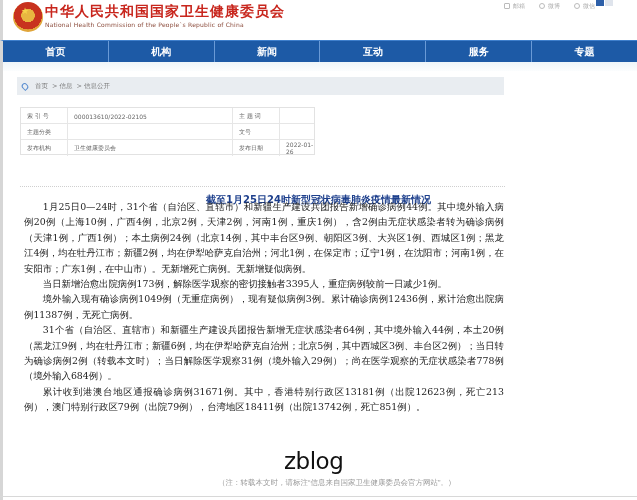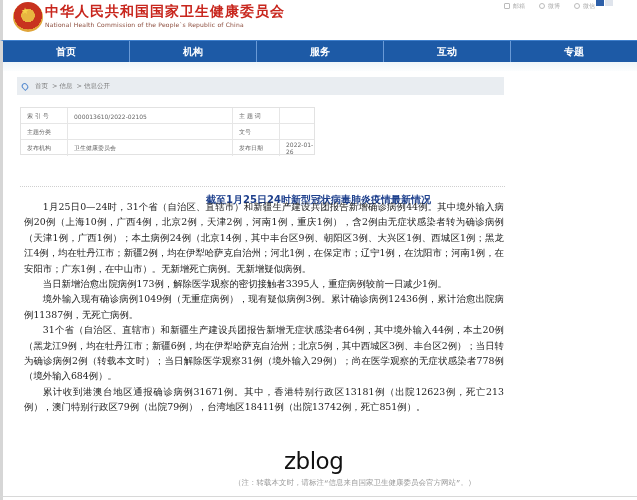--- a/index.html
+++ b/index.html
@@ -35,21 +35,21 @@
   .meta-row:last-child { border-bottom: none; }
   .meta-cell { position: absolute; top: 0; height: 16px; display: flex; align-items: center; padding-left: 6px; border-right: 1px solid #e6e6e6; }
 
   .article-title { position: absolute; left: 0; width: 637px; top: 168px; text-align: center; font-size: 10px; font-weight: bold; color: #1d3f8c; margin-top: 25px; }
   .title-rule { position: absolute; left: 20px; top: 186px; width: 485px; border-top: 1px dotted #cfcfcf; }
 
   .article-body { position: absolute; left: 24px; top: 199px; width: 480px; font-family: "DejaVu Serif", "Liberation Serif", serif;
                   font-size: 9.4px; line-height: 15.4px; color: #222; text-align: justify; }
   .article-body p { text-indent: 2em; margin: 0; }
 
-  .footnote { position: absolute; left: 218px; top: 478px; font-family: Liberation Mono, monospace; font-size: 7.5px; color: #999; white-space: nowrap; margin-left: 16px; }
+  .footnote { position: absolute; left: 218px; top: 478px; font-family: Liberation Sans, sans-serif; font-size: 7.5px; color: #999; white-space: nowrap; }
   .watermark { position: absolute; left: 284px; top: 448px; font-family: "DejaVu Sans", sans-serif; font-size: 23px; color: #111; letter-spacing: -0.5px; }
   .bottom-rule { position: absolute; left: 0; top: 496px; width: 637px; border-top: 1px solid #d8d8d8; }
 </style>
 </head>
 <body>
 
 <div class="page-edge"></div>
 
 <div class="header">
   <div class="emblem">
@@ -71,22 +71,23 @@
         <span>微信</span>
       </a>
   </div>
   <div class="lang-btn"></div>
   <div class="lang-btn2"></div>
 </div>
 
 <nav class="nav">
   <a class="nav-item">首页</a>
   <a class="nav-item">机构</a>
+  <a class="nav-item">新闻</a>
+  <a class="nav-item">互动</a>
   <a class="nav-item">服务</a>
-  <a class="nav-item">互动</a>
   <a class="nav-item">专题</a>
 </nav>
 <div class="nav-shadow"></div>
 
 <div class="breadcrumb">
   <span class="pin-icon"></span>
   <a>首页</a>
   <a>&gt; 信息</a>
   <a>&gt; 信息公开</a>
 </div>

